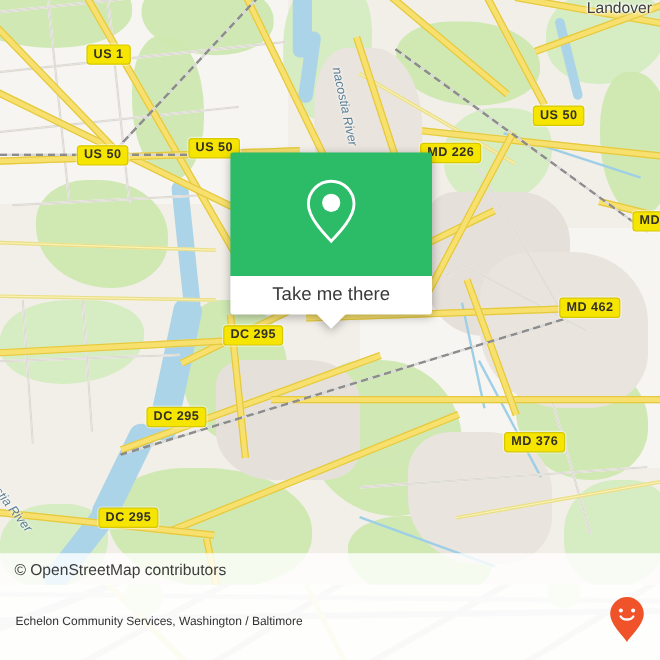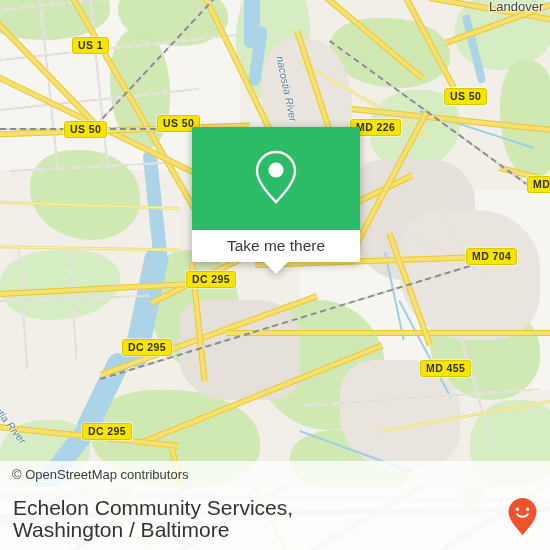--- a/index.html
+++ b/index.html
@@ -107,21 +107,21 @@
     position:absolute; left:0; top:487px; width:550px; height:63px;
     background:#ffffff; overflow:hidden;
     display:flex; align-items:center;
   }
   #footer-bg{
     position:absolute; inset:0; opacity:.11; pointer-events:none;
   }
   #footer-title{
     position:relative; z-index:2;
     margin-left:13px; width:355px;
-    font-size:21px; line-height:22px; color:#333333;
+    font-size:10px; line-height:22px; color:#333333;
   }
   #brand{
     position:absolute; right:12px; top:50%; transform:translateY(-50%);
     display:flex; align-items:center; gap:4px; z-index:2;
   }
   #brand-word{ font-size:30px; color:#231f20; letter-spacing:-1px; line-height:30px;}
 </style>
 </head>
 <body>
 
@@ -220,22 +220,22 @@
   <div class="rd rail" style="left:0px;top:128px;width:270px;height:2px;transform:rotate(0deg);background:repeating-linear-gradient(90deg,#8c8c8c 0 6px,#d8d8d8 6px 10px);"></div>
   <div class="rd rail" style="left:330px;top:40px;width:260px;height:2px;transform:rotate(36deg);background:repeating-linear-gradient(90deg,#8c8c8c 0 6px,#d8d8d8 6px 10px);"></div>
 
   <div id="shield-layer">
       <div class="shield" style="left: 72px; top: 2px; margin-top: 35px;">US 1</div>
       <div class="shield" style="left: 64px; top: 121px;">US 50</div>
       <div class="shield" style="left: 157px; top: 115px;">US 50</div>
       <div class="shield" style="left: 444px; top: 88px;">US 50</div>
       <div class="shield" style="left: 350px; top: 119px;">MD 226</div>
       <div class="shield" style="left: 527px; top: 176px;">MD</div>
-      <div class="shield" style="left: 466px; top: 248px;">MD 704</div>
-      <div class="shield" style="left: 420px; top: 360px;">MD 455</div>
+      <div class="shield" style="left: 466px; top: 248px;">MD 462</div>
+      <div class="shield" style="left: 420px; top: 360px;">MD 376</div>
       <div class="shield" style="left: 186px; top: 271px;">DC 295</div>
       <div class="shield" style="left: 122px; top: 339px;">DC 295</div>
       <div class="shield" style="left: 82px; top: 423px;">DC 295</div>
     </div>
   <div id="place-layer">
       <div class="placelabel" style="left: 489px; top: -1px;">Landover</div>
     </div>
   <div id="river-layer">
       <div class="riverlabel" style="left: 286px; top: 55px; transform: rotate(78deg);">nacostia River</div>
       <div class="riverlabel" style="left: 2px; top: 404px; transform: rotate(52deg);">stia River</div>

